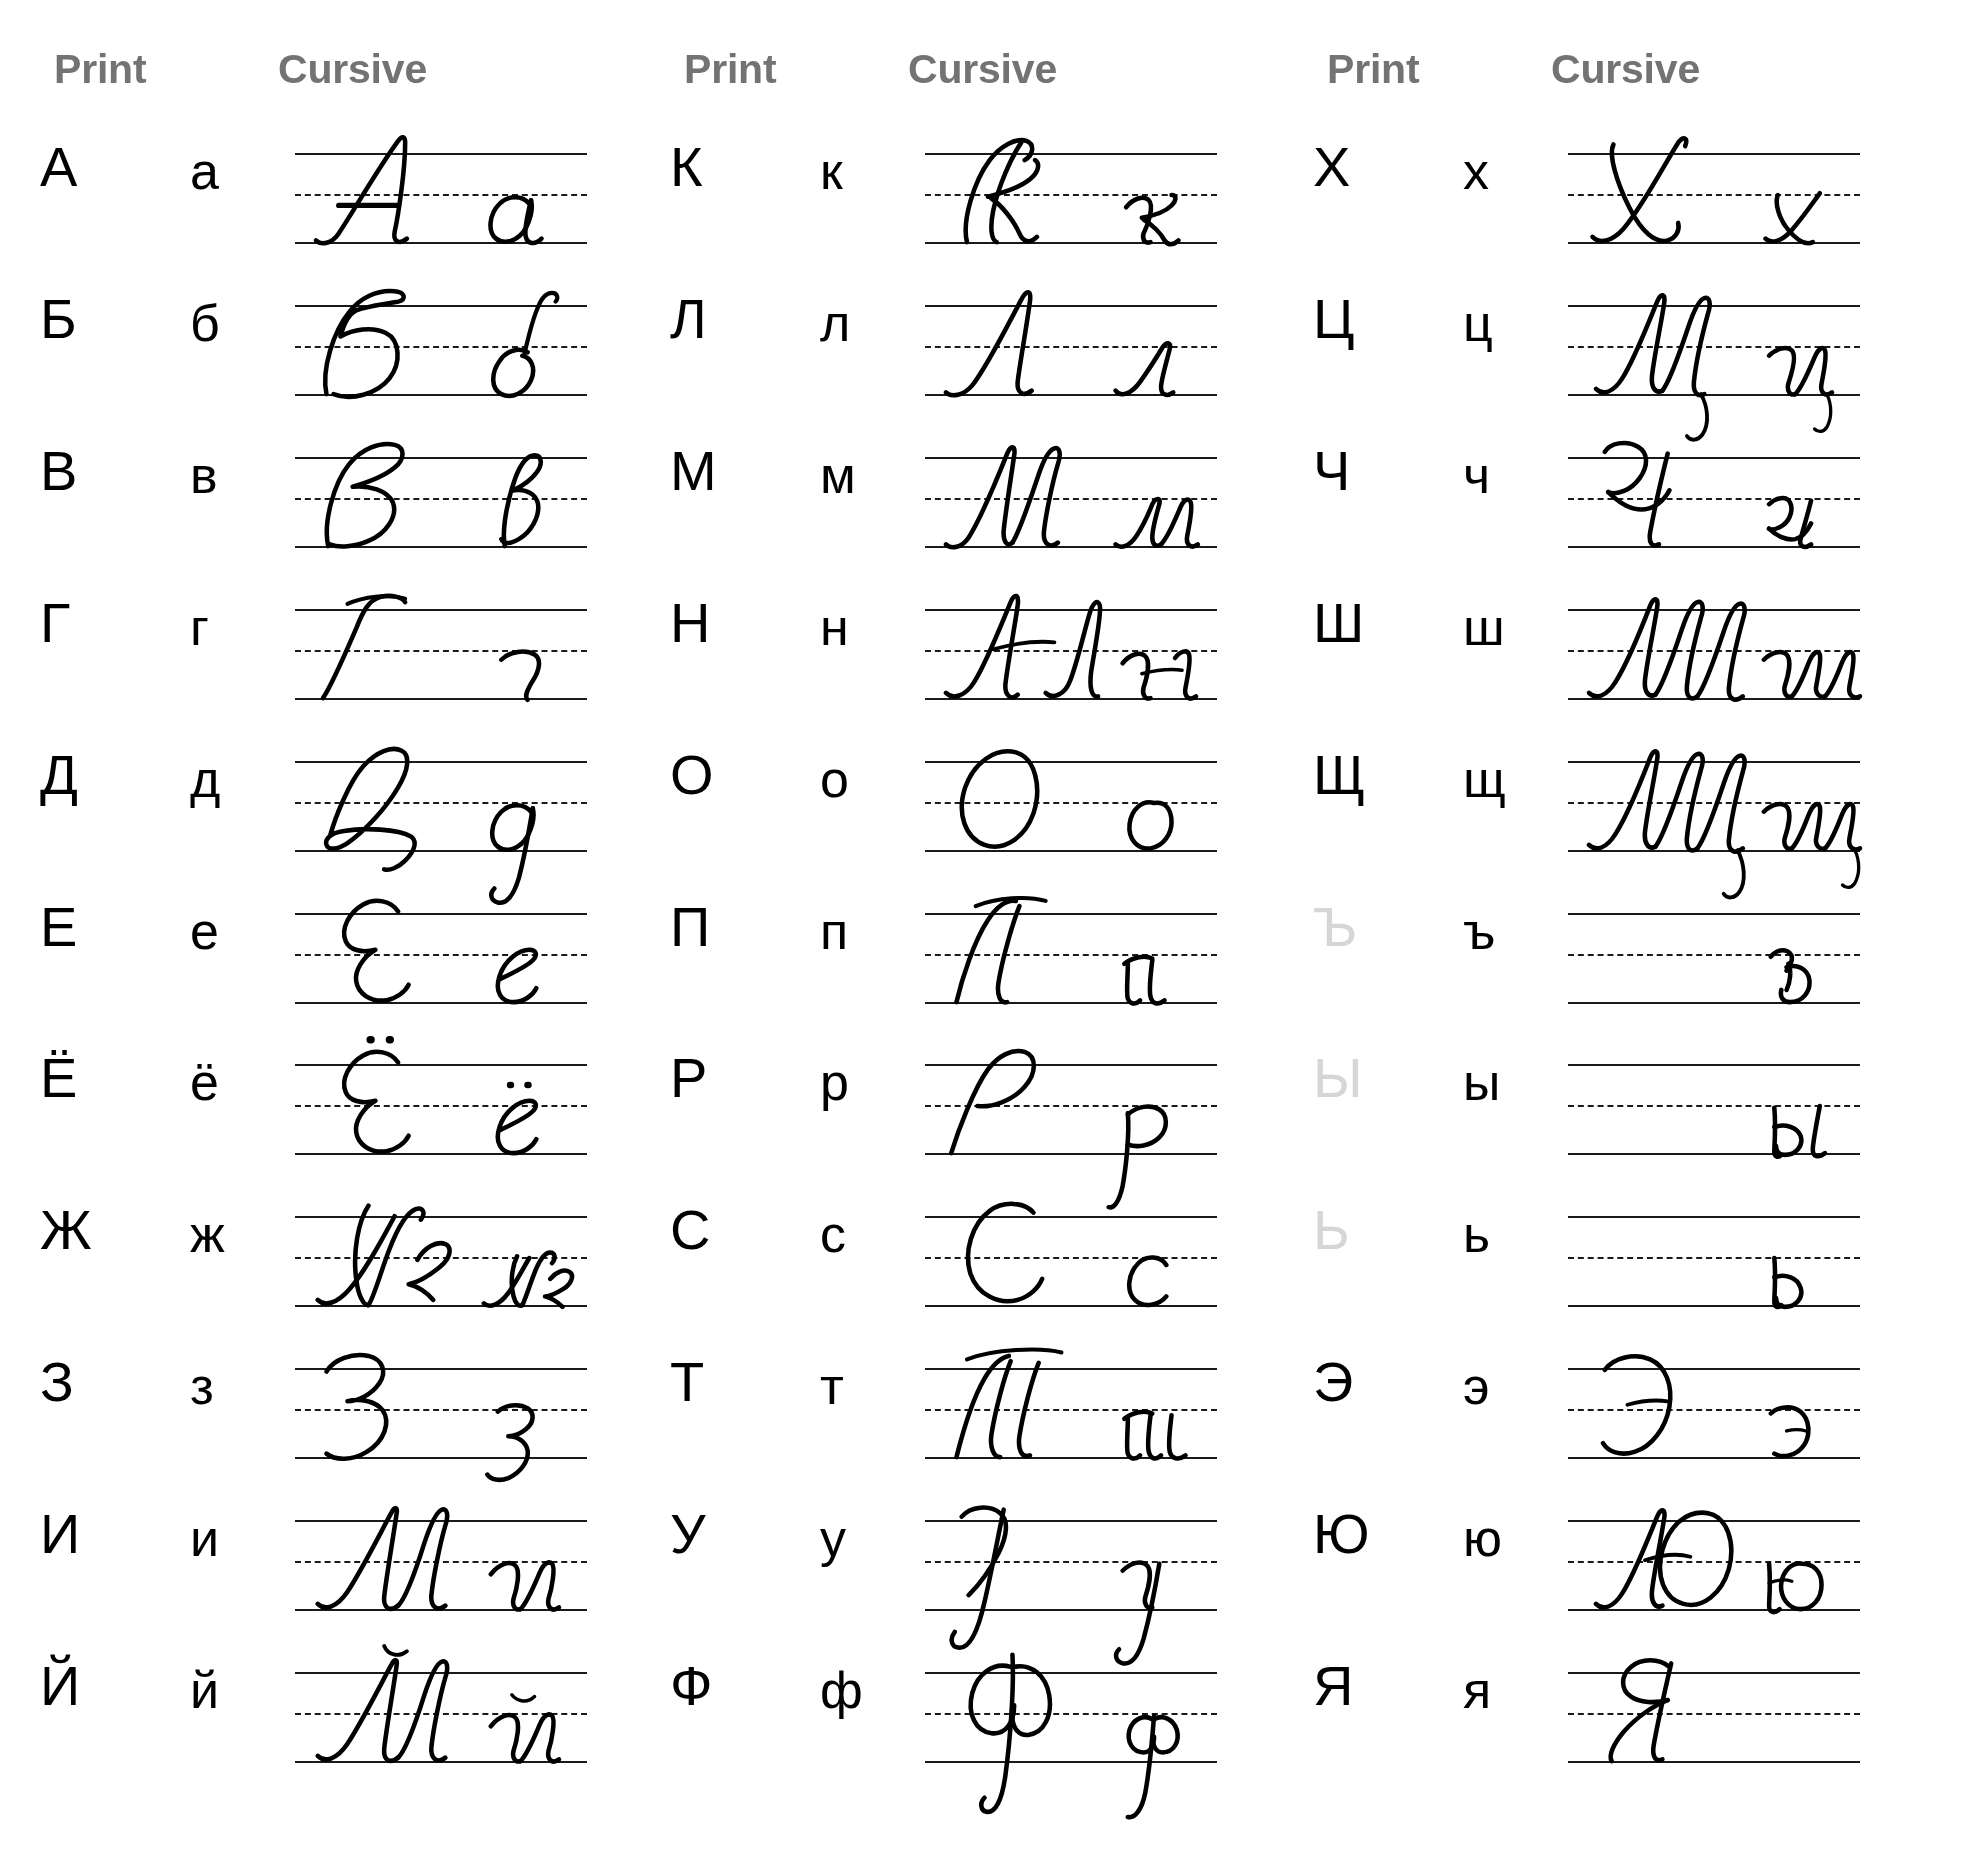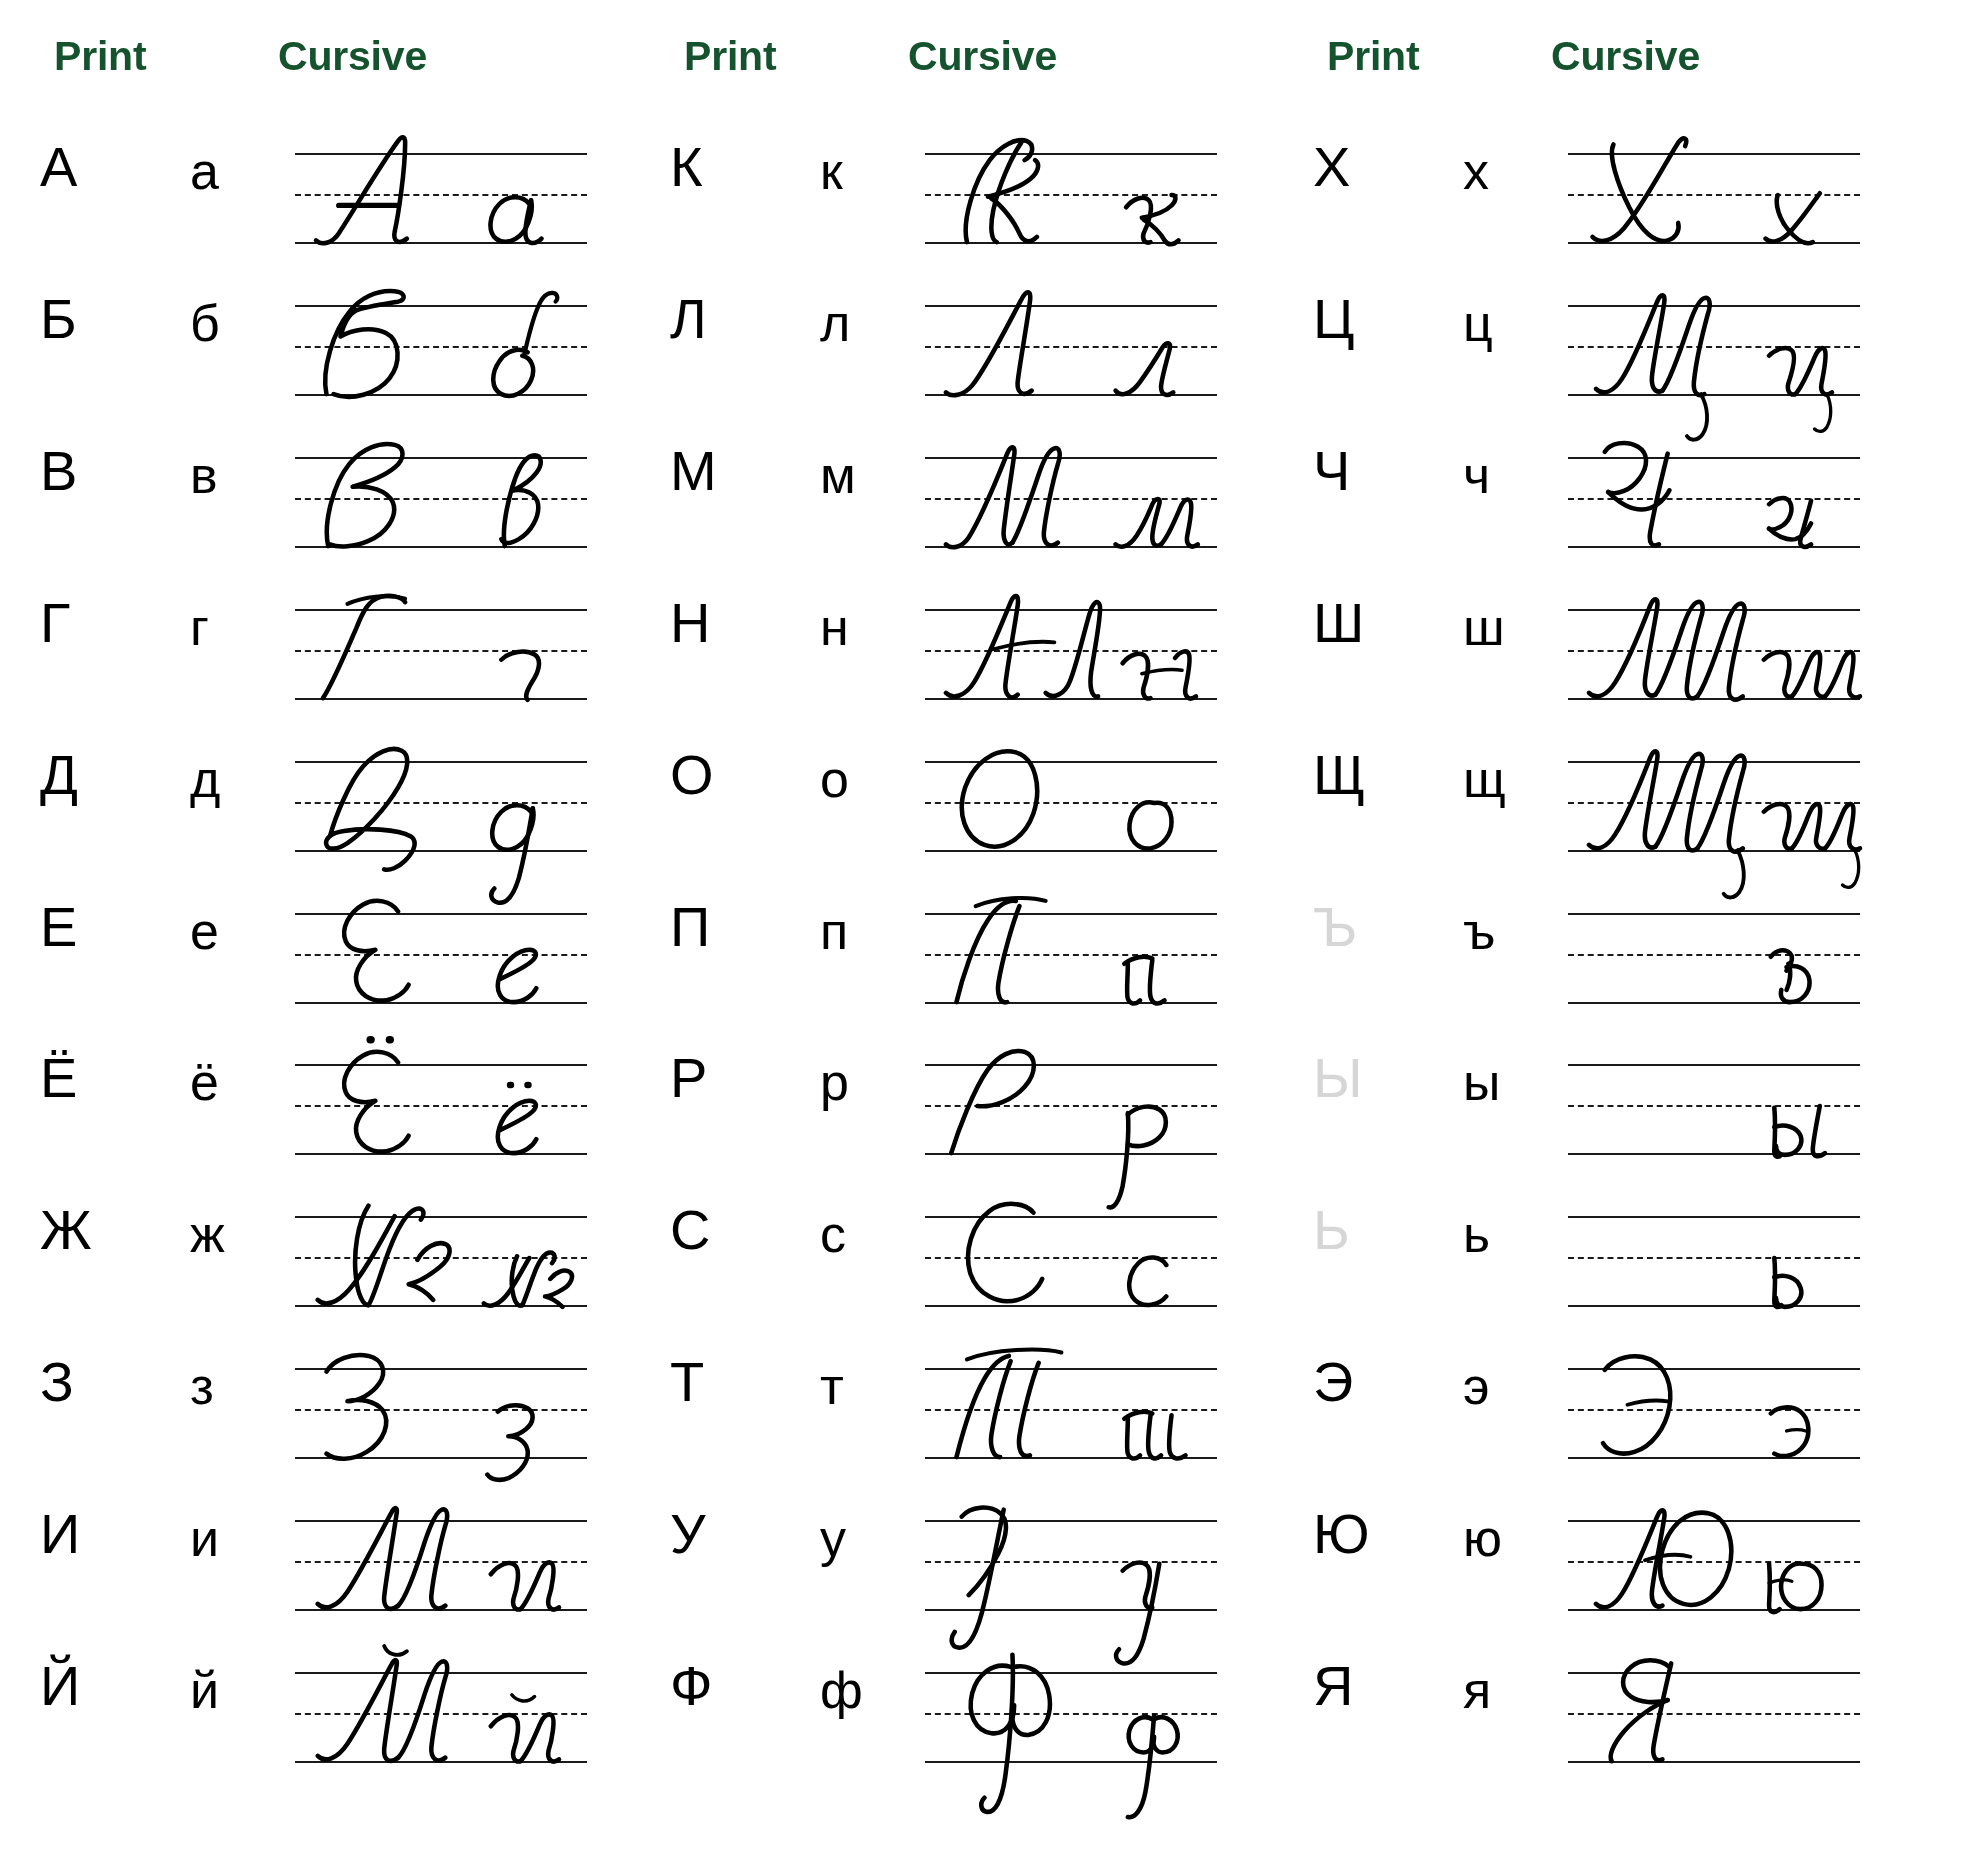--- a/index.html
+++ b/index.html
@@ -7,21 +7,21 @@
     width:1986px;height:1854px;position:relative;
     font-family:"Liberation Sans",sans-serif;
     -webkit-font-smoothing:antialiased;
     overflow:hidden;
   }
   .col{position:absolute;top:0;width:662px;height:1854px;}
   #col0{left:0px;}
   #col1{left:630px;}
   #col2{left:1273px;}
 
-  .hdr{position:absolute;top:33px;font-size:41px;font-weight:bold;color:#14532d;letter-spacing:-0.2px;}
+  .hdr{position:absolute;top:46px;font-size:41px;font-weight:bold;color:#737373;letter-spacing:-0.2px;}
   .hdr-print{left:54px;}
   .hdr-cursive{left:278px;}
 
   .row{position:absolute;left:0;width:662px;height:152px;}
 
   .print-upper{
     position:absolute;left:40px;width:96px;text-align:left;
     font-size:56px;line-height:1;color:#000;
   }
   .print-lower{

